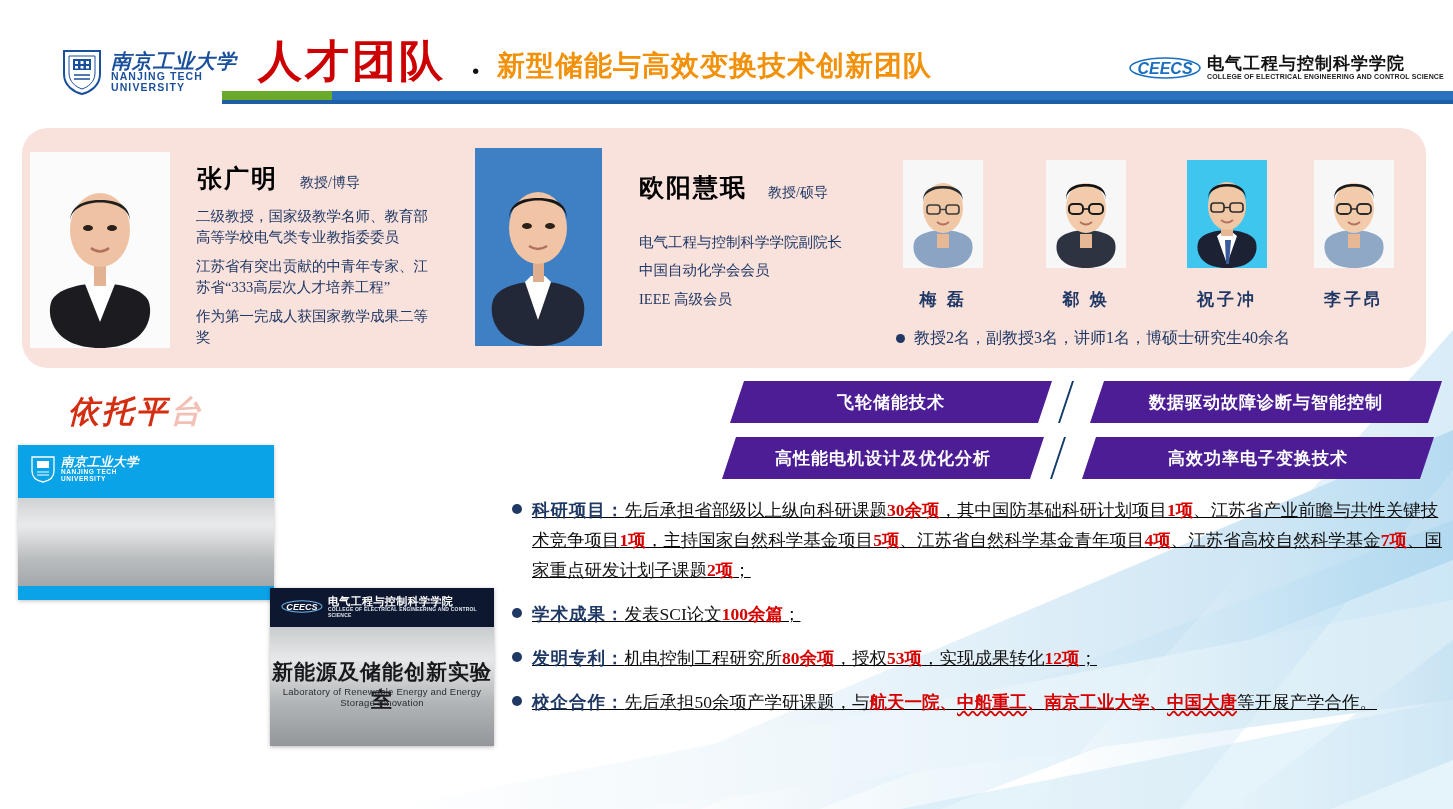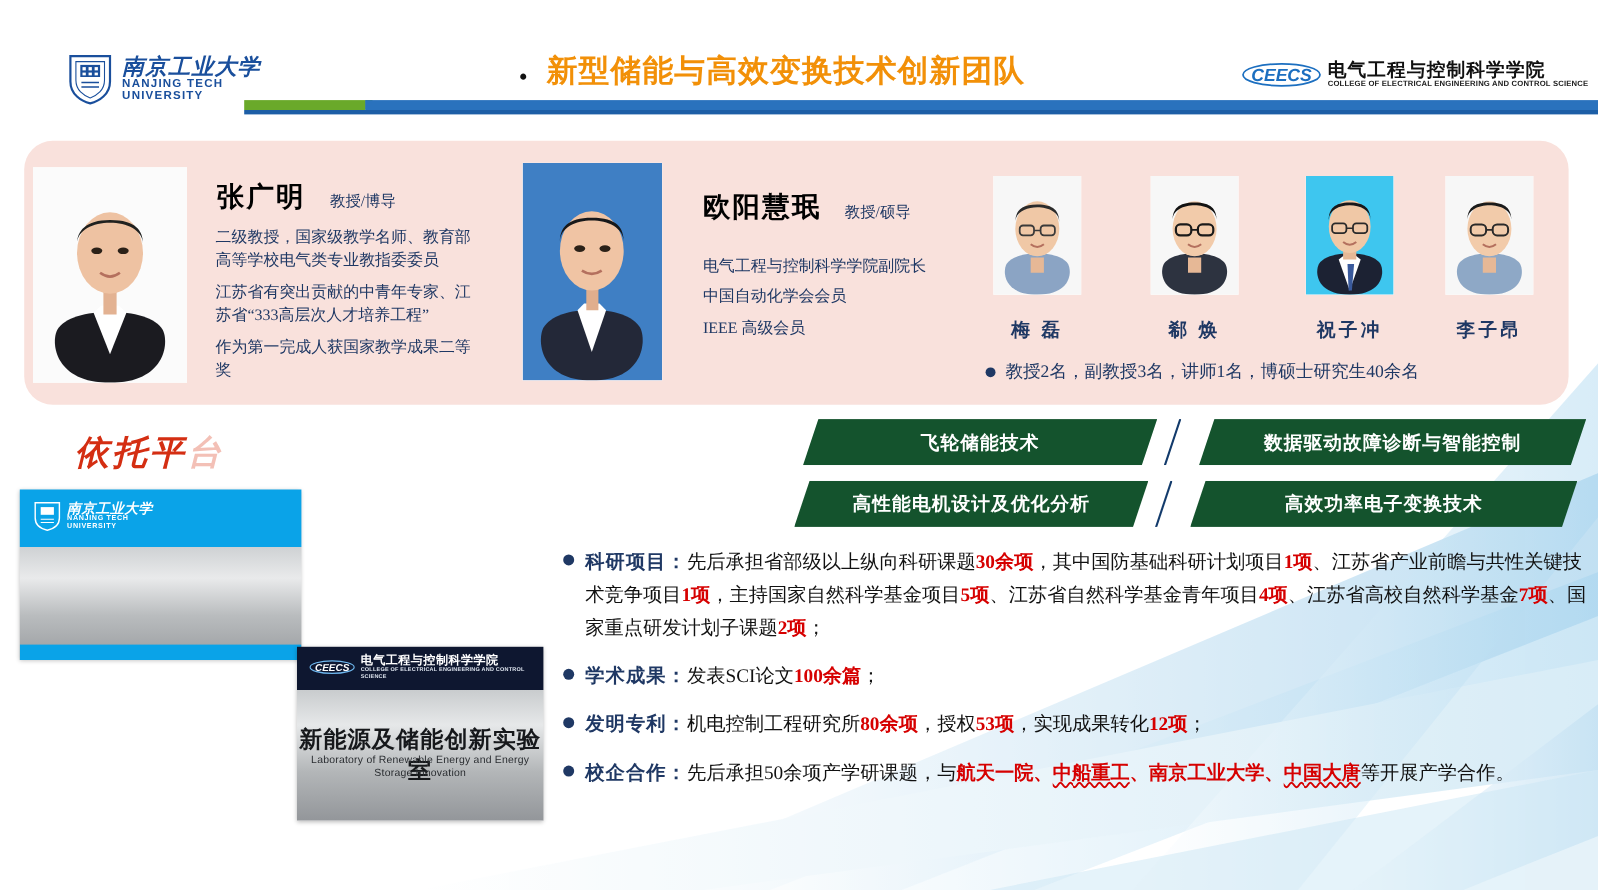--- a/index.html
+++ b/index.html
@@ -85,21 +85,21 @@
       box-shadow:0 1px 4px rgba(0,0,0,.28); overflow:hidden; }
   .sign2-head { position:absolute; left:10px; top:7px; display:flex; align-items:center; gap:4px; }
   .sign2-cn { font-size:11px; font-weight:bold; color:#fff; letter-spacing:.4px; font-family:"Liberation Sans",sans-serif; }
   .sign2-en { font-size:5px; font-weight:bold; color:#dfe6f0; letter-spacing:.2px; font-family:"Liberation Sans",sans-serif; }
   .sign2-main { position:absolute; left:0; top:70px; width:100%; text-align:center; font-size:21px; font-weight:bold;
       color:#16181b; font-family:Liberation Serif, serif; letter-spacing:1px; }
   .sign2-sub { position:absolute; left:0; top:98px; width:100%; text-align:center; font-size:9.5px;
       color:#2a2d31; font-family:"Liberation Sans",sans-serif; letter-spacing:.2px; }
 
   
-  .banner { position:absolute; height:42px; background:#14532d; z-index:4;
+  .banner { position:absolute; height:42px; background:#4c1d95; z-index:4;
       clip-path: polygon(14px 0, 100% 0, calc(100% - 14px) 100%, 0 100%);
       display:flex; align-items:center; justify-content:center; }
   .banner span { color:#ffffff; font-size:17px; font-weight:bold; font-family:"Liberation Serif",serif; letter-spacing:1px; }
 
   .banner-tail { position:absolute; height:42px; width:16px; background:#123a6b; z-index:4;
       clip-path: polygon(14px 0, 100% 0, calc(100% - 14px) 100%, 0 100%); }
 
   
   .ach { position:absolute; z-index:4; font-family:"Liberation Serif",serif; }
   .ach-row { display:flex; align-items:flex-start; gap:10px; }
@@ -153,20 +153,21 @@
         <rect x="26" y="18" width="3" height="2.5" fill="#fff"></rect>
       <path d="M14,27 L30,27 M14,31 L30,31" stroke="#1a4f9c" stroke-width="1.4"></path>
     </svg>
     <div class="njtech-words">
       <div class="njtech-cn">南京工业大学</div>
       <div class="njtech-en1">NANJING TECH</div>
       <div class="njtech-en2">UNIVERSITY</div>
     </div>
   </div>
 
+  <div class="title-main">人才团队</div>
   <div class="title-dot">·</div>
   <div class="title-sub">新型储能与高效变换技术创新团队</div>
 
   <div class="rule-green"></div>
   <div class="rule-blue"></div>
   <div class="rule-blue-dark"></div>
 
   <div class="ceecs-logo">
     <svg class="ceecs-mark" viewBox="0 0 74 28">
       <ellipse cx="37" cy="14" rx="35" ry="10" fill="none" stroke="#1c6fc0" stroke-width="1.6"></ellipse>
@@ -341,21 +342,21 @@
 
 <div class="banner" style="left:722px; top:437px; width:322px;">
   <span>高性能电机设计及优化分析</span>
 </div>
 <div class="banner-tail" style="left:1050px; top:437px;"></div>
 
 <div class="banner" style="left:1082px; top:437px; width:352px;">
   <span>高效功率电子变换技术</span>
 </div>
 
-<div class="ach" style="left:512px; top:495px; width:930px;">
+<div class="ach" style="left:512px; top:495px; width:930px;text-decoration:underline;">
   <div class="ach-row" style="margin-bottom:14px;">
     <span class="ach-dot"></span>
     <div class="ach-body"><span class="ach-label">科研项目：</span><span class="ach-text"><span>先后承担省部级以上纵向科研课题</span><span class="hl">30余项</span><span>，其中国防基础科研计划项目</span><span class="hl">1项</span><span>、江苏省产业前瞻与共性关键技术竞争项目</span><span class="hl">1项</span><span>，主持国家自然科学基金项目</span><span class="hl">5项</span><span>、江苏省自然科学基金青年项目</span><span class="hl">4项</span><span>、江苏省高校自然科学基金</span><span class="hl">7项</span><span>、国家重点研发计划子课题</span><span class="hl">2项</span><span>；</span></span></div>
   </div>
   <div class="ach-row" style="margin-bottom:14px;">
     <span class="ach-dot"></span>
     <div class="ach-body"><span class="ach-label">学术成果：</span><span class="ach-text"><span>发表SCI论文</span><span class="hl">100余篇</span><span>；</span></span></div>
   </div>
   <div class="ach-row" style="margin-bottom:14px;">
     <span class="ach-dot"></span>

